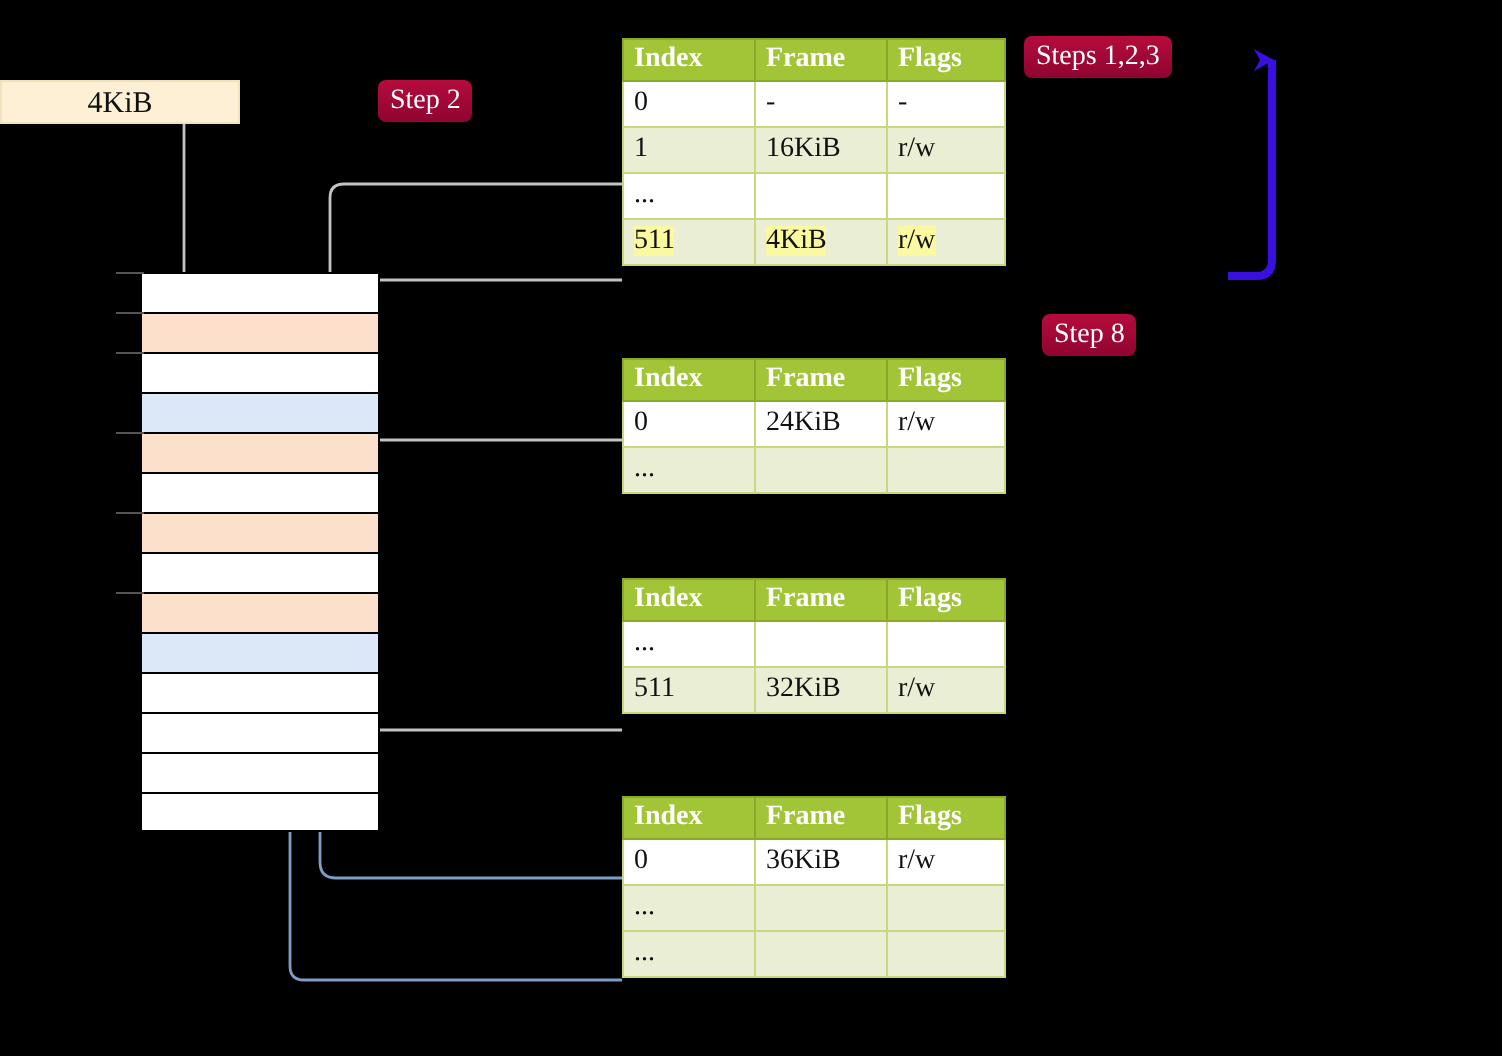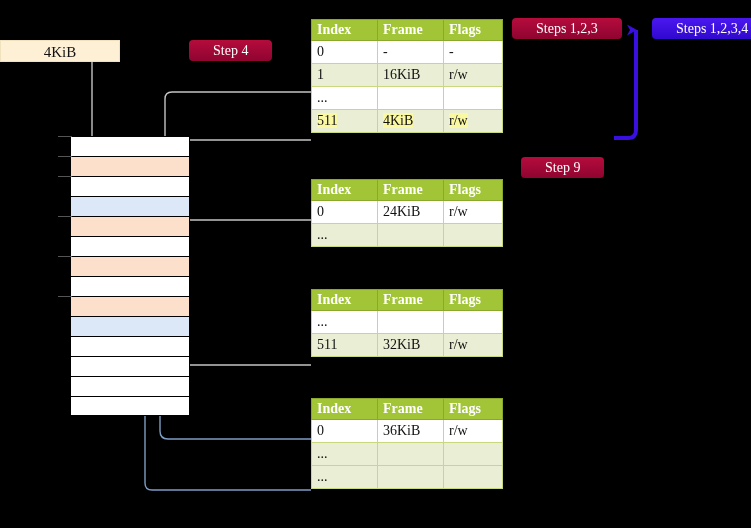--- a/index.html
+++ b/index.html
@@ -17,21 +17,21 @@
   .sizebox{
     position:absolute;left:0;top:40px;width:120px;height:22px;
     background:#fdf0d5;border:1px solid #f0e2bd;
     color:#111;font-size:15px;line-height:22px;text-align:center;
     box-sizing:border-box;
   }
 
   
   .badge{
     position:absolute;color:#fff;font-size:14px;line-height:19px;
-    padding:1px 24px;border-radius:4px;white-space:nowrap;
+    padding:1px 6px;border-radius:4px;white-space:nowrap;
     box-shadow:0 1px 1px rgba(0,0,0,.5);
   }
   .badge.red{background:#a4093a;background:linear-gradient(#b50c3c,#8f0431);}
   .badge.blue{background:#3a10e0;background:linear-gradient(#4a18ef,#3108cf);}
   #badge-step0{left:189px;top:40px;}
   #badge-steps123{left:512px;top:18px;}
   #badge-steps1234{left:652px;top:18px;}
   #badge-step4{left:521px;top:157px;}
 
   
@@ -118,24 +118,23 @@
       <path d="M311,490 L152,490 Q145,490 145,483 L145,333" fill="none" stroke="#7d9dc4" stroke-width="1.4" marker-end="url(#ah-blue)"></path>
     </g>
 
     <g>
       <path d="M614,138 L628,138 Q636,138 636,130 L636,30" fill="none" stroke="#3a10e0" stroke-width="4" marker-end="url(#ah-violet)"></path>
     </g>
   </svg>
 
   <div class="sizebox">4KiB</div>
 
-  <div class="badge red" id="badge-step0">Step 4</div>
+  <div class="badge red" id="badge-step0">Step 2</div>
   <div class="badge red" id="badge-steps123">Steps 1,2,3</div>
-  <div class="badge blue" id="badge-steps1234">Steps 1,2,3,4</div>
-  <div class="badge red" id="badge-step4">Step 9</div>
+  <div class="badge red" id="badge-step4">Step 8</div>
 
   <div class="mem" id="memory-column">
       <div class="row" style="top: 0px;"></div>
       <div class="row orange" style="top: 20px;"></div>
       <div class="row" style="top: 40px;"></div>
       <div class="row blue" style="top: 60px;"></div>
       <div class="row orange" style="top: 80px;"></div>
       <div class="row" style="top: 100px;"></div>
       <div class="row orange" style="top: 120px;"></div>
       <div class="row" style="top: 140px;"></div>

